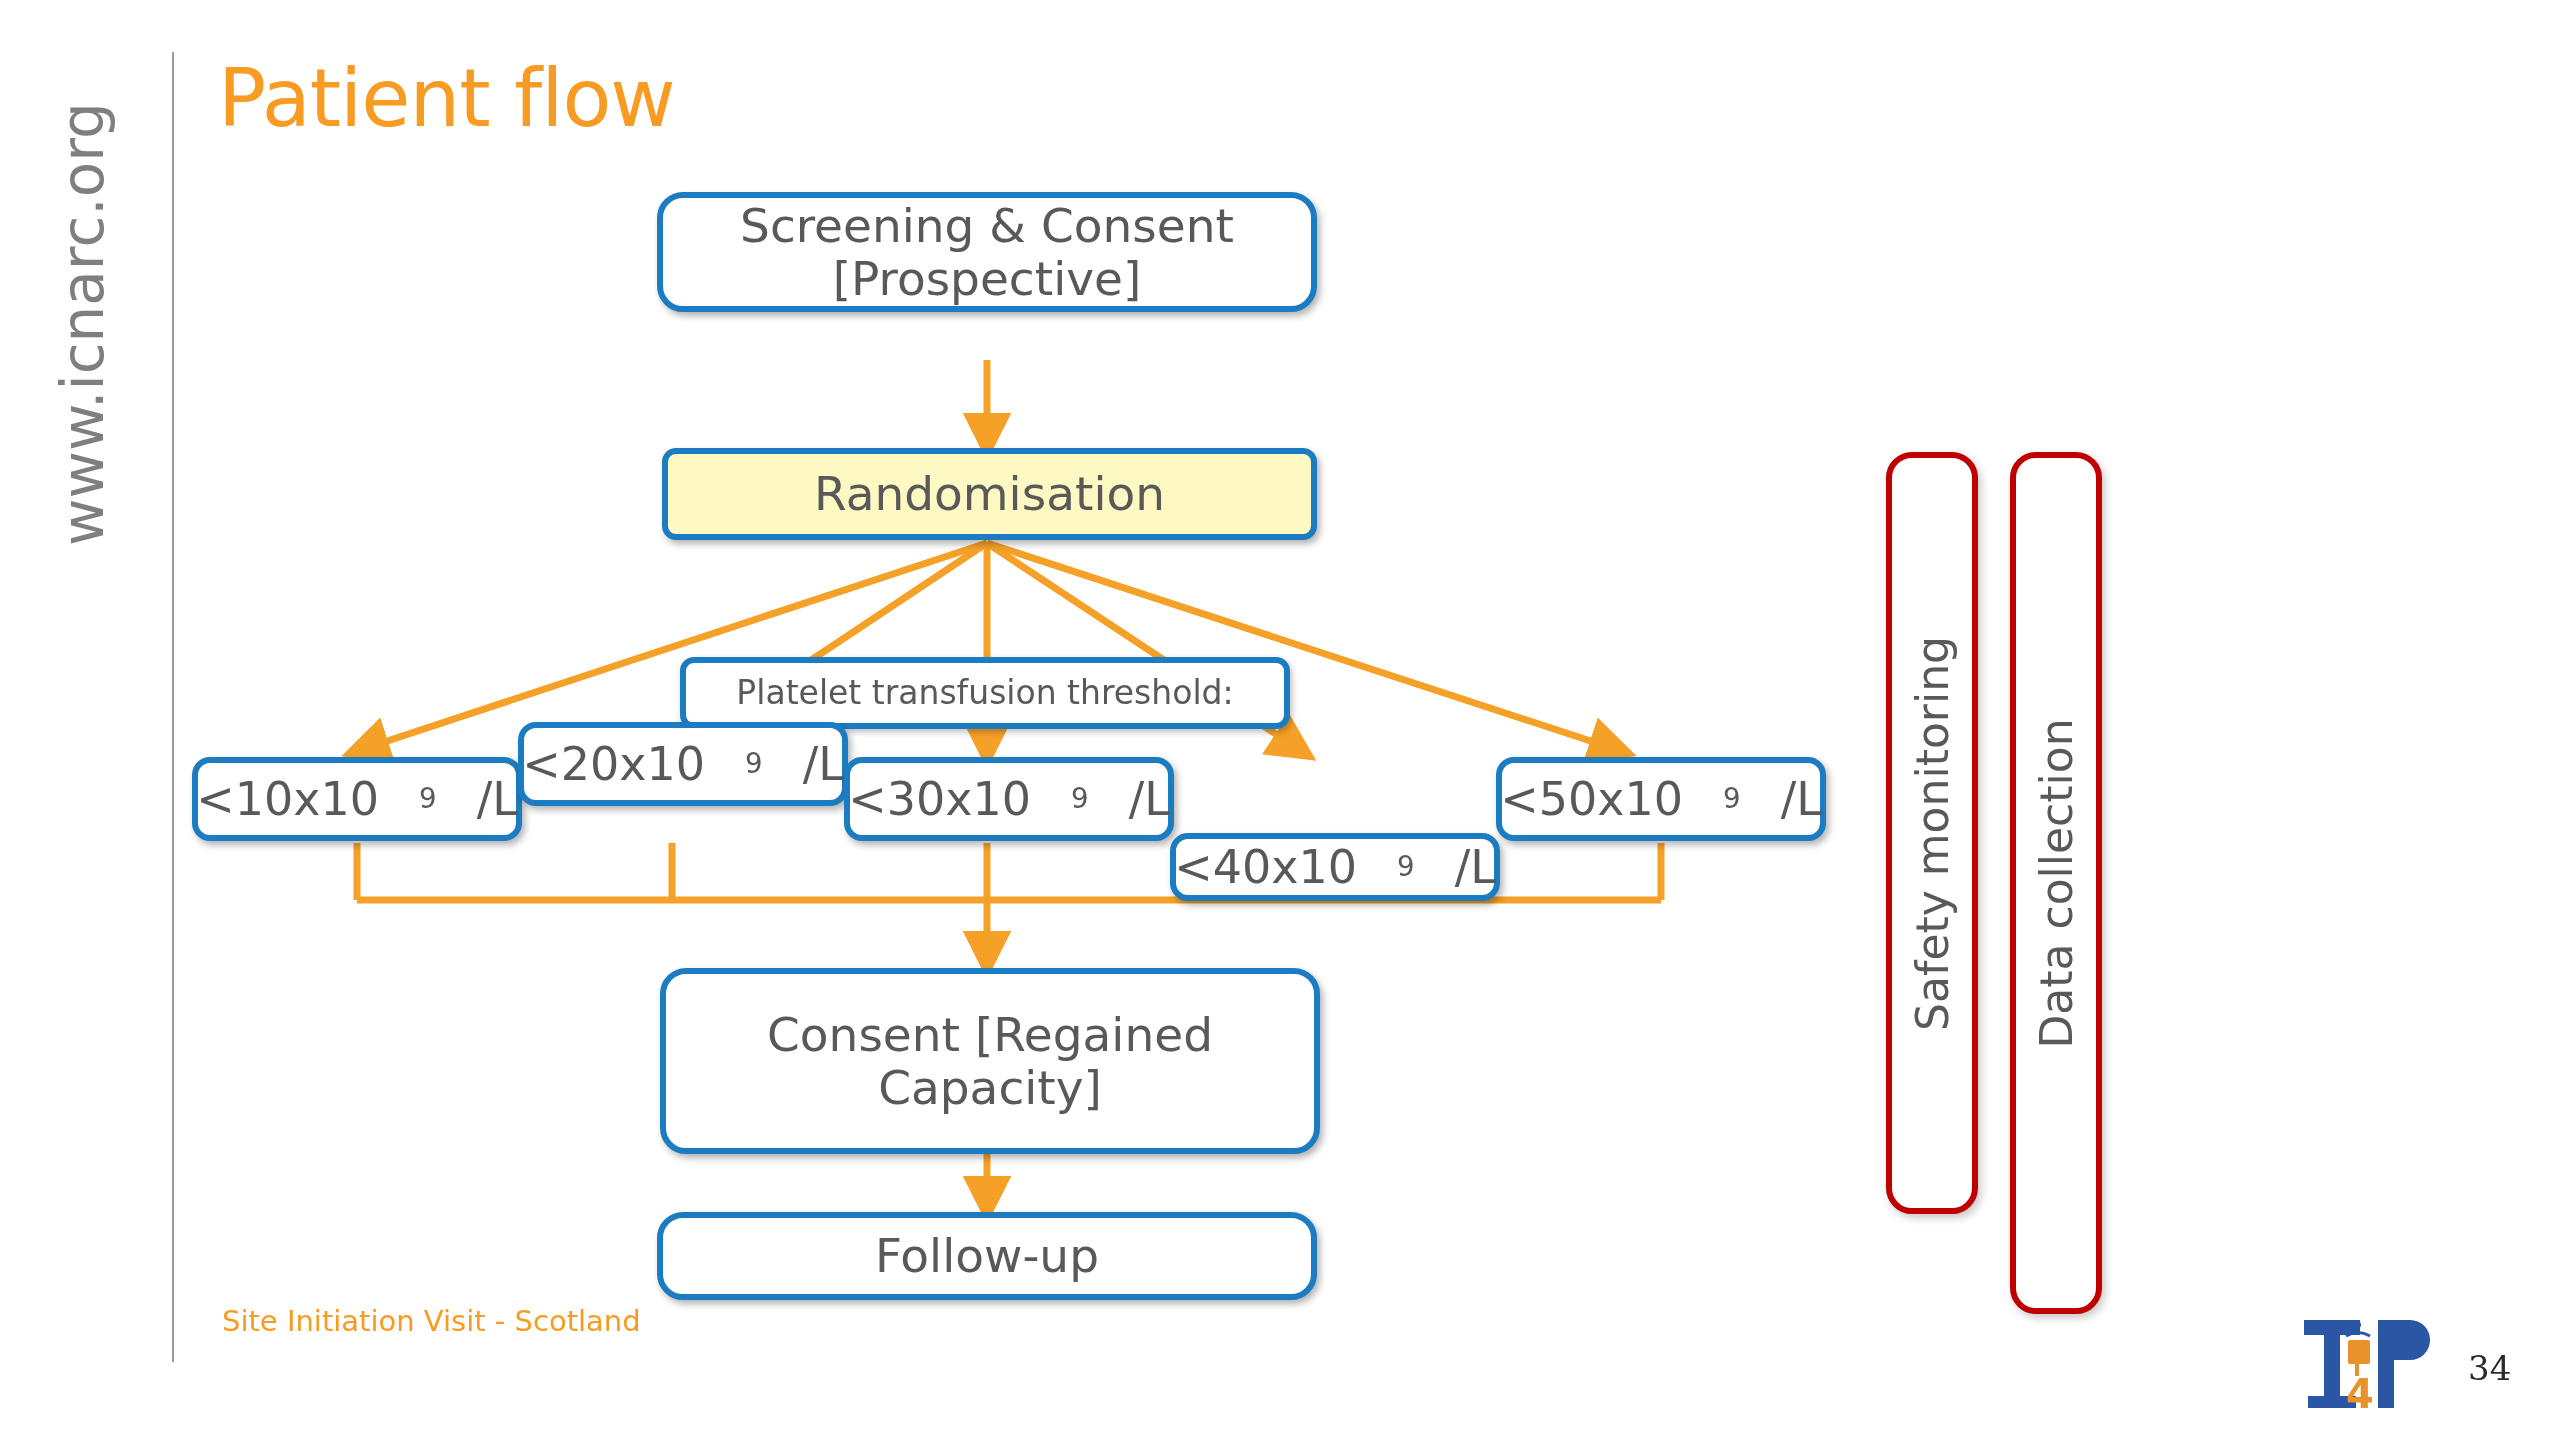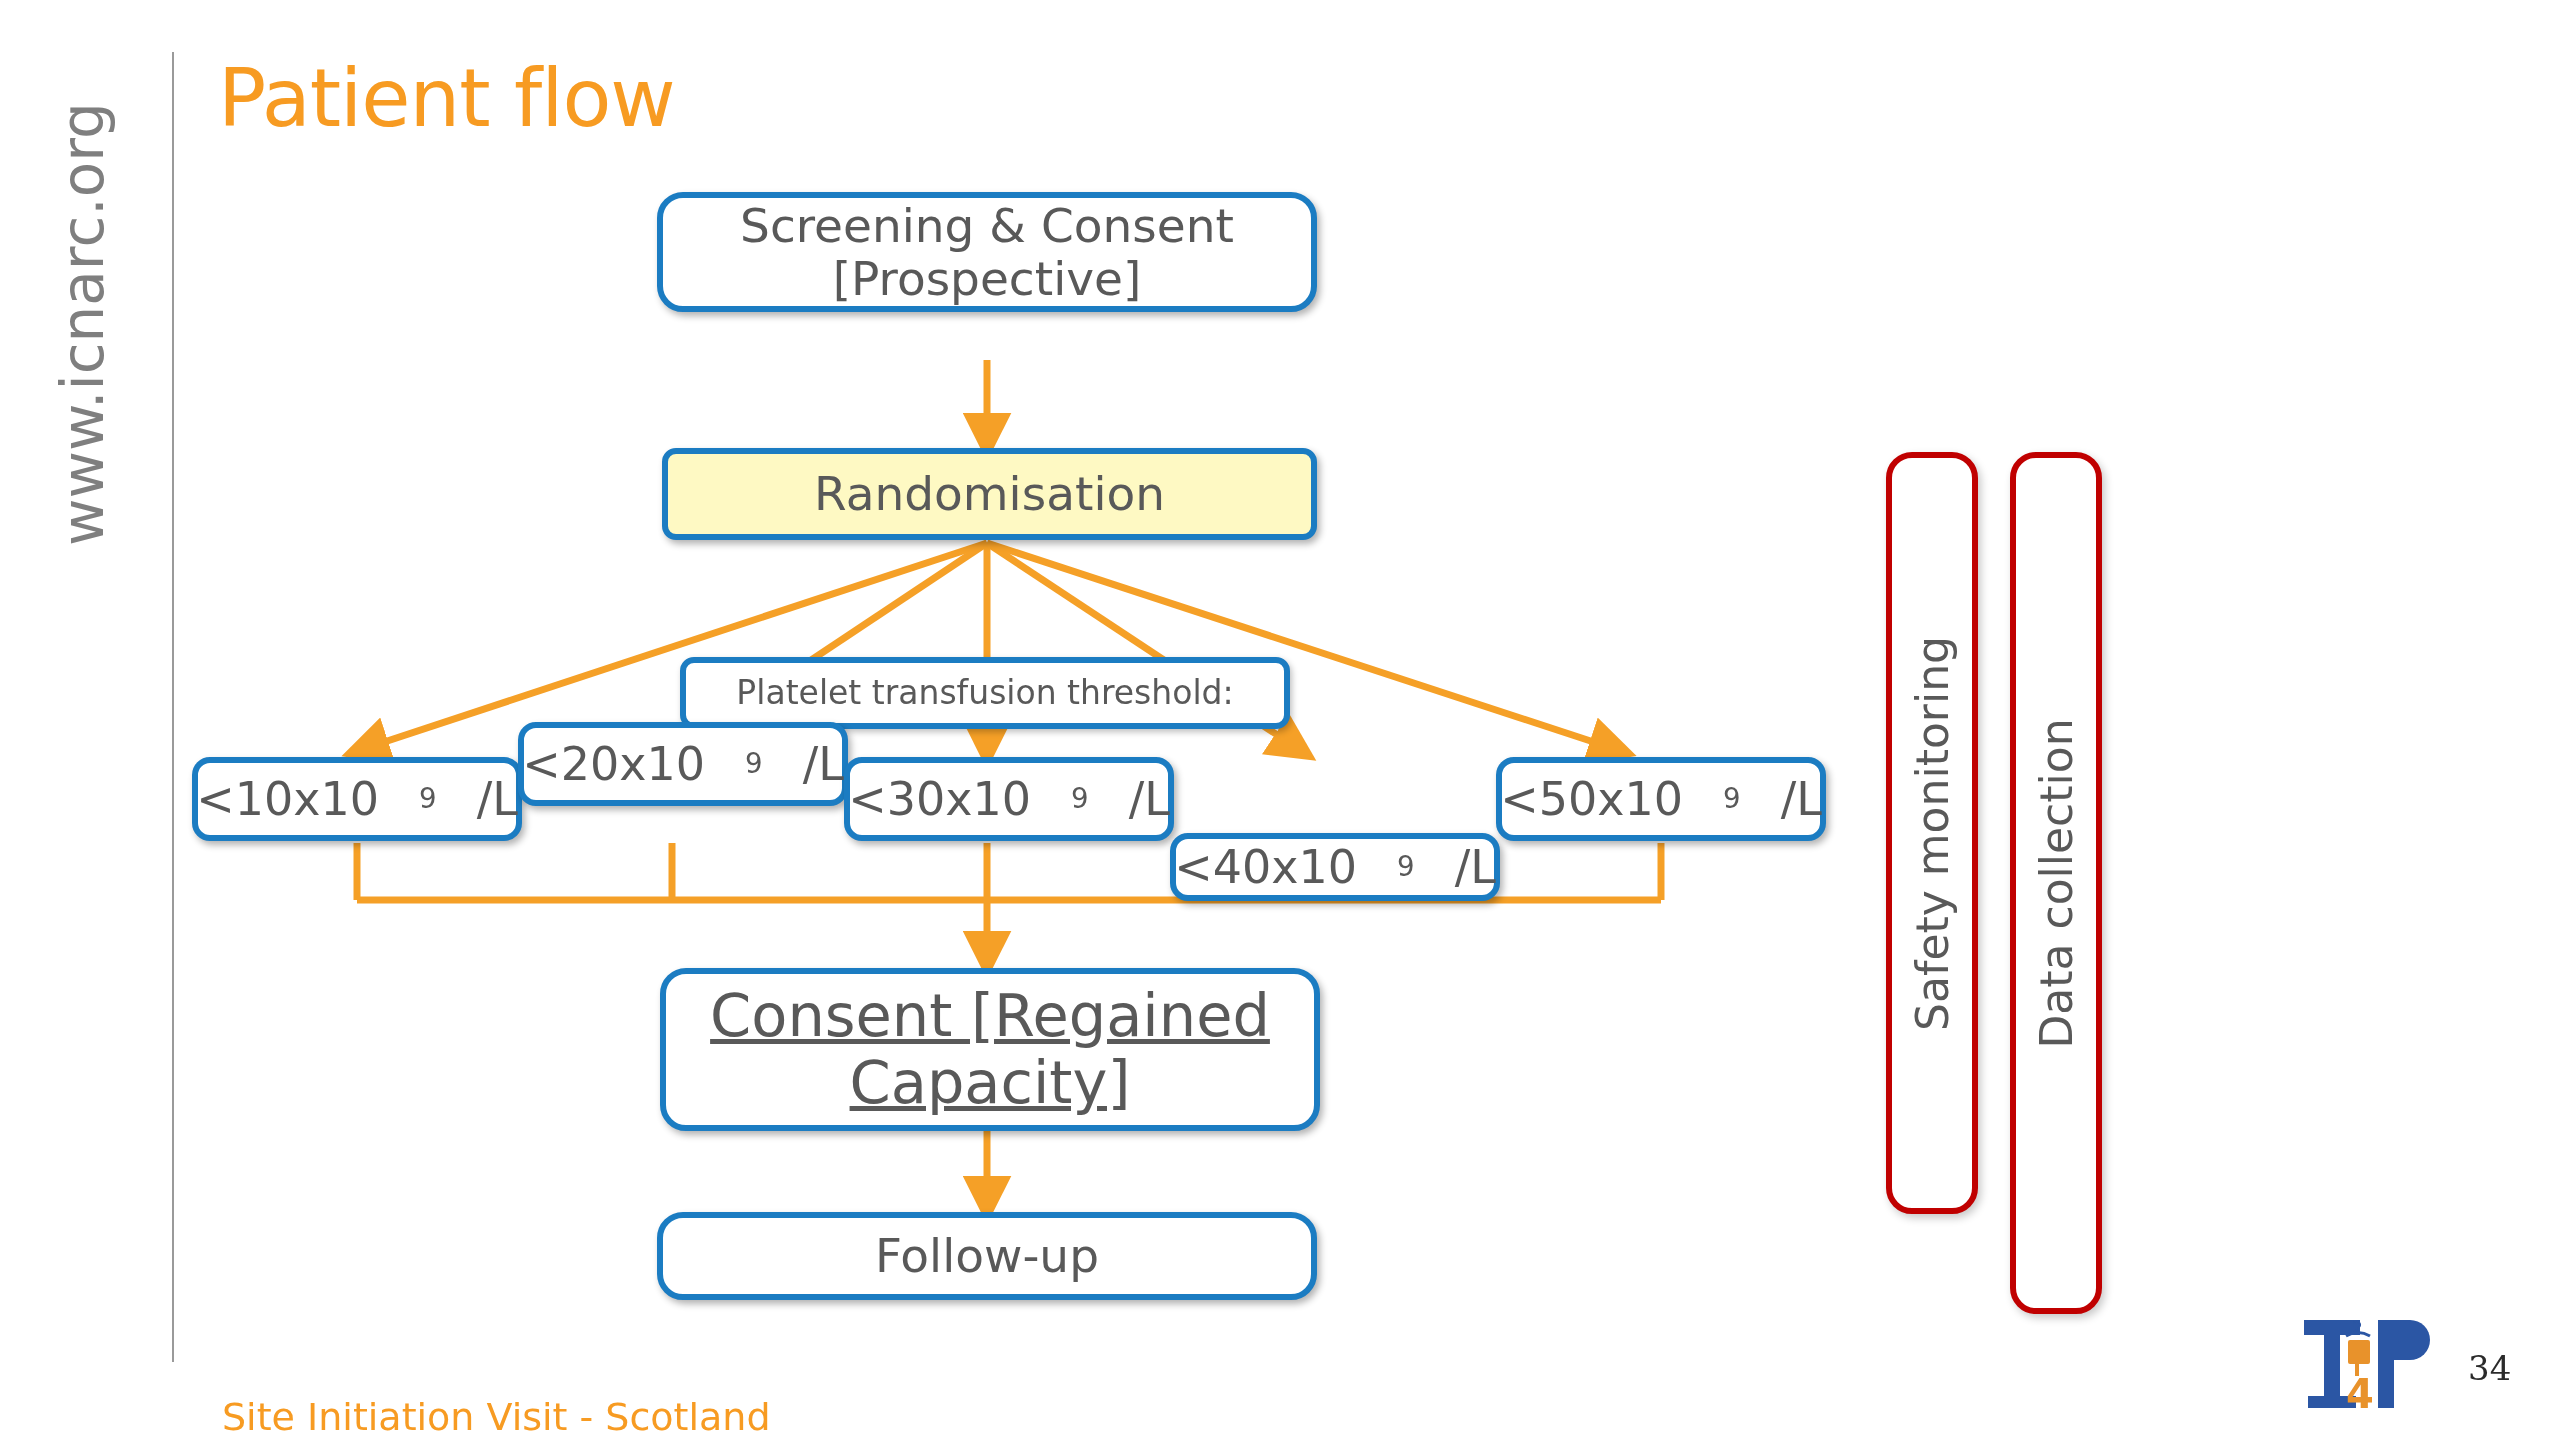--- a/index.html
+++ b/index.html
@@ -64,21 +64,21 @@
     font-family:"DejaVu Sans", sans-serif;
     box-shadow:3px 4px 7px rgba(0,0,0,0.30);
     line-height:1.13;
     z-index:5;
   }
   .node.green{ background:#fef9c3; }
 
   #n-screening{ left:657px; top:192px;  width:660px; height:120px; font-size:47px; }
   #n-random{   left:662px; top:448px;  width:655px; height:92px;  font-size:47px; border-radius:14px;}
   #n-threshold{left:680px; top:657px;  width:610px; height:72px;  font-size:33px; border-radius:14px; box-shadow:2px 3px 6px rgba(0,0,0,0.25);}
-  #n-consent{  left:660px; top:968px;  width:660px; height:163px; font-size:59px;text-decoration:underline; }
+  #n-consent{  left:660px; top:968px;  width:660px; height:186px; font-size:47px; }
   #n-follow{   left:657px; top:1212px; width:660px; height:88px;  font-size:47px; }
 
   .thr{
     position:absolute;
     box-sizing:border-box;
     background:#ffffff;
     border:6px solid #1B7CC2;
     border-radius:18px;
     display:flex; align-items:center; justify-content:center;
     color:#595959;
@@ -116,22 +116,22 @@
   }
   #r-safety{ left:1886px; top:452px; width:92px; height:762px;}
   #r-data{   left:2010px; top:452px; width:92px; height:862px;}
 
   
   #wires{ position:absolute; left:0; top:0; width:2560px; height:1440px; z-index:2; }
 
   
   .footer-text{
     position:absolute;
-    left:222px; top:1395px;
-    font-size:38px;
+    left:222px; top:1304px;
+    font-size:29px;
     color:#F79B22;
     font-family:"DejaVu Sans", sans-serif;
     white-space:nowrap;
   }
   .page-num{
     position:absolute;
     left:2468px; top:1348px;
     font-size:34px;
     color:#2b2b2b;
     font-family:"DejaVu Serif", serif;

